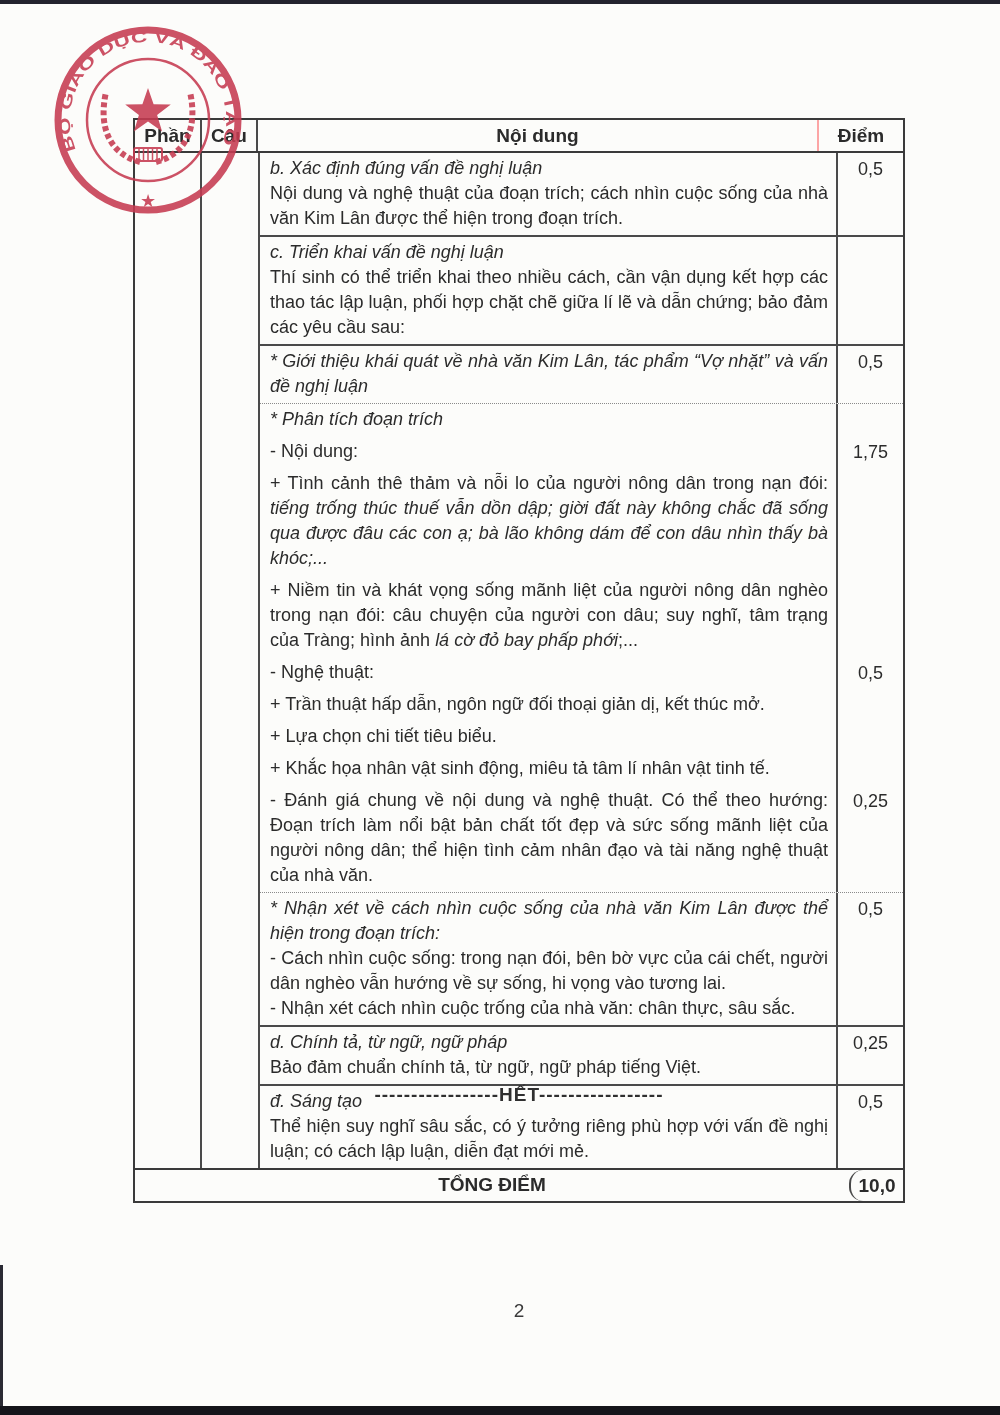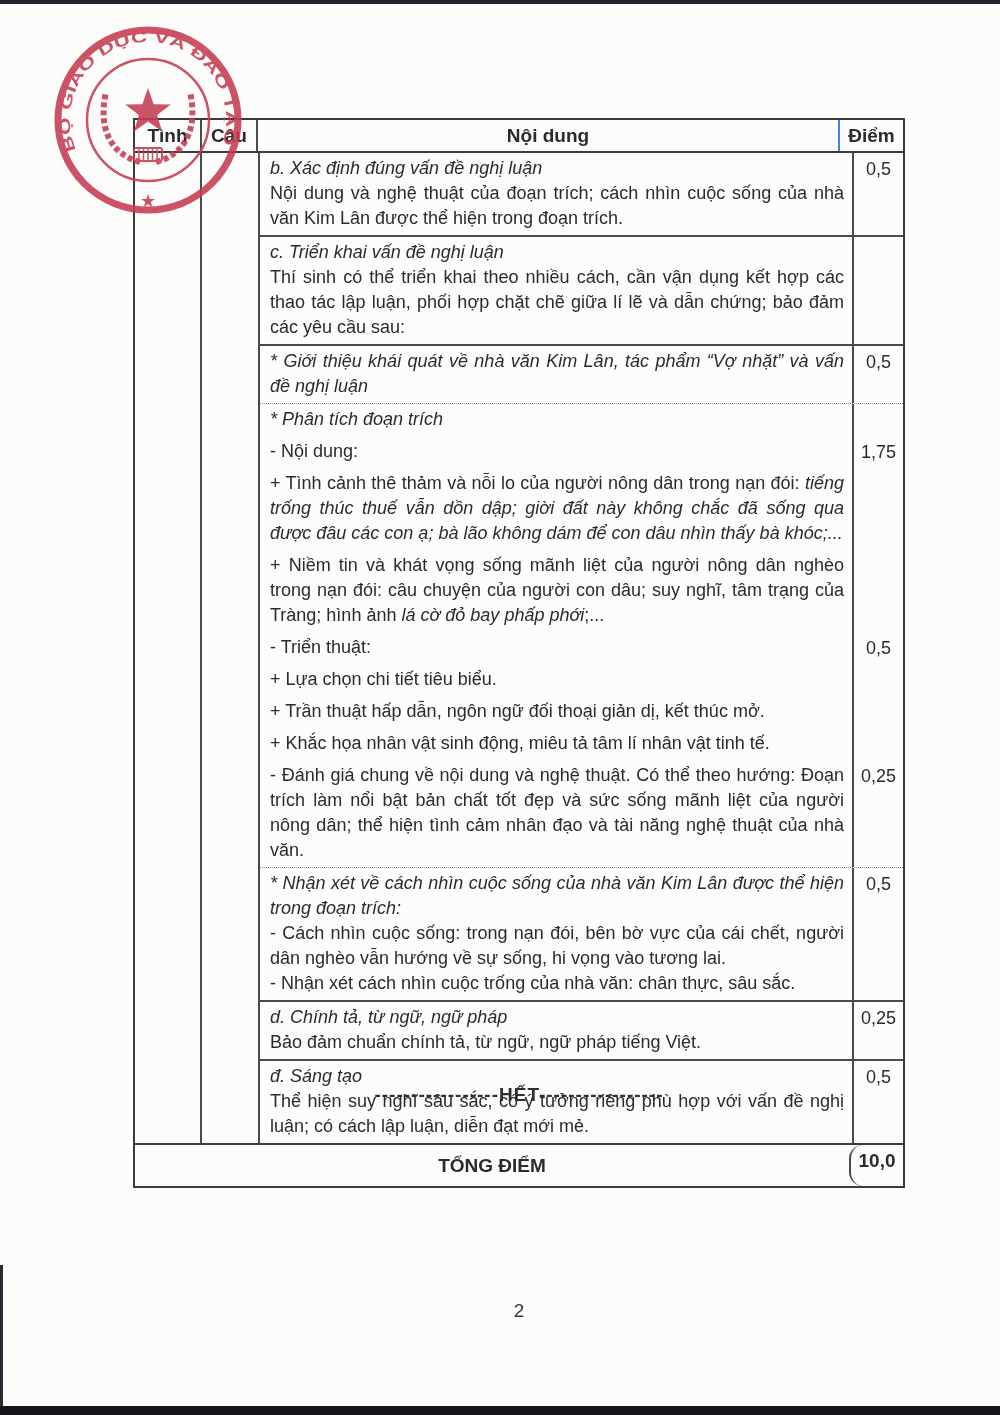--- a/index.html
+++ b/index.html
@@ -30,38 +30,38 @@
     position:absolute; left:133px; top:118px;
     width:772px;
     border:2px solid #3a3a3a;
     font-size:18px; line-height:25px;
   }
   .hrow { display:flex; border-bottom:2px solid #3a3a3a; font-weight:bold; font-size:19px; }
   .hcell { padding:3px 2px; text-align:center; }
   .hcell.phan { width:67px; border-right:2px solid #4a4a4a; }
   .hcell.cau  { width:56px; border-right:2px solid #4a4a4a; }
   .hcell.noidung { flex:1; }
-  .hcell.diem { width:65px; border-left:2px solid #3b82f6; }
+  .hcell.diem { width:86px; border-left:2px solid #fca5a5; }
 
   .tbody { display:flex; align-items:stretch; }
   .col-phan { width:67px; border-right:2px solid #4a4a4a; }
   .col-cau  { width:58px; border-right:2px solid #4a4a4a; }
   .content  { flex:1; display:flex; flex-direction:column; }
 
   .row { display:flex; border-bottom:2px solid #4a4a4a; }
   .row.dotted { border-bottom:1px dotted #8a8a8a; }
   .row.multi { flex-direction:column; border-bottom:1px dotted #8a8a8a; }
   .row:last-child { border-bottom:none; }
   .sub { display:flex; }
   .txt { flex:1; padding:3px 8px 4px 10px; text-align:justify; }
-  .score { width:51px; border-left:2px solid #4a4a4a; text-align:center; padding-top:4px; flex-shrink:0; }
+  .score { width:67px; border-left:2px solid #4a4a4a; text-align:center; padding-top:4px; flex-shrink:0; }
   .it { font-style:italic; }
 
   .trow { display:flex; border-top:2px solid #3a3a3a; font-weight:bold; font-size:19px; }
-  .tlabel { flex:1; text-align:center; padding:8px 0; }
+  .tlabel { flex:1; text-align:center; padding:2px 0; }
   .tscore { width:54px; border-left:2px solid #4a4a4a; text-align:center; padding:3px 0;border-radius:14px; }
 
   
   .het {
     position:absolute; left:133px; top:1084px; width:772px;
     text-align:center; font-weight:bold; font-size:19px; letter-spacing:1px; color:#2f2f2f;
   }
   .pagenum {
     position:absolute; left:133px; top:1300px; width:772px;
     text-align:center; font-size:19px; color:#3a3a3a;
@@ -99,21 +99,21 @@
           <line x1="4.5" y1="28" x2="4.5" y2="41"></line>
           <line x1="9" y1="28" x2="9" y2="41"></line>
         </g>
       </g>
     </svg>
   </div>
 
   <div class="doc-table">
 
     <div class="hrow">
-      <div class="hcell phan">Tình</div>
+      <div class="hcell phan">Phần</div>
       <div class="hcell cau">Câu</div>
       <div class="hcell noidung">Nội dung</div>
       <div class="hcell diem">Điểm</div>
     </div>
 
     <div class="tbody">
       <div class="col-phan"></div>
       <div class="col-cau"></div>
 
       <div class="content">
@@ -152,29 +152,29 @@
           </div>
           <div class="sub">
             <div class="txt"><span>+ Tình cảnh thê thảm và nỗi lo của người nông dân trong nạn đói: </span><span class="it">tiếng trống thúc thuế vẫn dồn dập; giời đất này không chắc đã sống qua được đâu các con ạ; bà lão không dám để con dâu nhìn thấy bà khóc;...</span></div>
             <div class="score"></div>
           </div>
           <div class="sub">
             <div class="txt"><span>+ Niềm tin và khát vọng sống mãnh liệt của người nông dân nghèo trong nạn đói: câu chuyện của người con dâu; suy nghĩ, tâm trạng của Tràng; hình ảnh </span><span class="it">lá cờ đỏ bay phấp phới</span><span>;...</span></div>
             <div class="score"></div>
           </div>
           <div class="sub">
-            <div class="txt">- Triển thuật:</div>
+            <div class="txt">- Nghệ thuật:</div>
             <div class="score">0,5</div>
           </div>
           <div class="sub">
+            <div class="txt">+ Trần thuật hấp dẫn, ngôn ngữ đối thoại giản dị, kết thúc mở.</div>
+            <div class="score"></div>
+          </div>
+          <div class="sub">
             <div class="txt">+ Lựa chọn chi tiết tiêu biểu.</div>
-            <div class="score"></div>
-          </div>
-          <div class="sub">
-            <div class="txt">+ Trần thuật hấp dẫn, ngôn ngữ đối thoại giản dị, kết thúc mở.</div>
             <div class="score"></div>
           </div>
           <div class="sub">
             <div class="txt">+ Khắc họa nhân vật sinh động, miêu tả tâm lí nhân vật tinh tế.</div>
             <div class="score"></div>
           </div>
           <div class="sub">
             <div class="txt">- Đánh giá chung về nội dung và nghệ thuật. Có thể theo hướng: Đoạn trích làm nổi bật bản chất tốt đẹp và sức sống mãnh liệt của người nông dân; thể hiện tình cảm nhân đạo và tài năng nghệ thuật của nhà văn.</div>
             <div class="score">0,25</div>
           </div>

